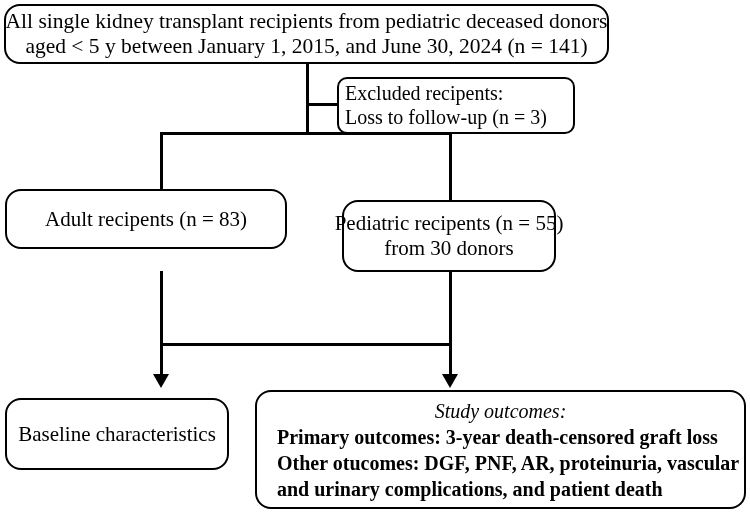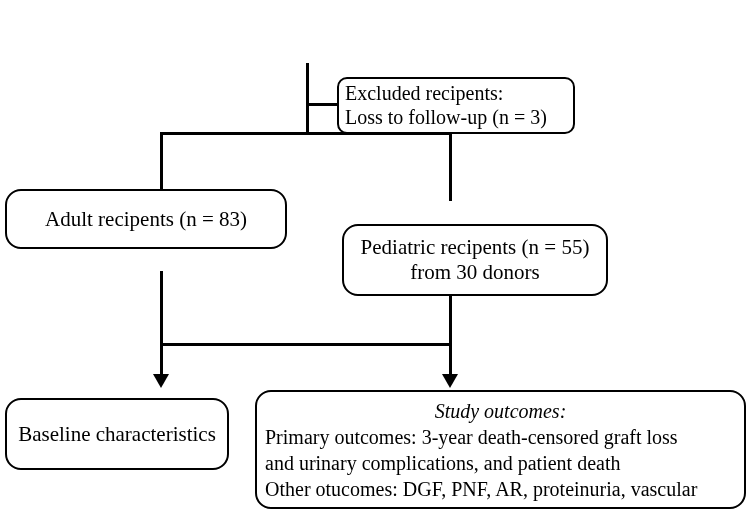--- a/index.html
+++ b/index.html
@@ -36,26 +36,26 @@
   }
   .node.left-align {
     align-items: flex-start;
     padding-left: 6px;
   }
 
   
   #node-cohort      { left: 4px;   top: 4px;   width: 605px; height: 60px;  font-size: 21.5px; }
   #node-excluded    { left: 337px; top: 77px;  width: 238px; height: 57px;  font-size: 20px; }
   #node-adult       { left: 5px;   top: 189px; width: 282px; height: 60px;  font-size: 21px; }
-  #node-pediatric   { left: 342px; top: 200px; width: 266px; height: 72px;  font-size: 21px; margin-top: 24px; }
+  #node-pediatric   { left: 342px; top: 200px; width: 214px; height: 72px;  font-size: 21px; }
   #node-baseline    { left: 5px;   top: 398px; width: 224px; height: 72px;  font-size: 21px; }
   #node-outcomes    { left: 255px; top: 390px; width: 491px; height: 119px; font-size: 20px; }
   #node-outcomes .line { line-height: 1.30; }
   #node-outcomes .line.hdr { align-self: center; font-style: italic; }
-  #node-outcomes .body { align-self: flex-start; padding-left: 8px; }
+  #node-outcomes .body { align-self: flex-start; padding-left: 20px; font-weight: bold; }
 
   
   .conn {
     position: absolute;
     background: #000000;
     z-index: 1;
   }
   .vline { width: 2.5px; }
   .hline { height: 2.5px; }
 
@@ -94,20 +94,24 @@
   <div class="conn hline" id="conn-branch-excl"></div>
   <div class="conn hline" id="conn-split-1"></div>
   <div class="conn vline" id="conn-drop-adult"></div>
   <div class="conn vline" id="conn-drop-peds"></div>
   <div class="conn vline" id="conn-rise-adult"></div>
   <div class="conn vline" id="conn-rise-peds"></div>
   <div class="conn hline" id="conn-split-2"></div>
   <div class="arrowhead" id="arrow-baseline"></div>
   <div class="arrowhead" id="arrow-outcomes"></div>
 
+  <div class="node rounded" id="node-cohort">
+    <span class="line">All single kidney transplant recipients from pediatric deceased donors</span>
+    <span class="line">aged &lt; 5 y between January 1, 2015, and June 30, 2024 (n = 141)</span>
+  </div>
 
   <div class="node sharp left-align" id="node-excluded">
     <span class="line">Excluded recipents:</span>
     <span class="line">Loss to follow-up (n = 3)</span>
   </div>
 
   <div class="node rounded" id="node-adult">
     <span class="line">Adult recipents (n = 83)</span>
   </div>
 
@@ -116,17 +120,17 @@
     <span class="line">from 30 donors</span>
   </div>
 
   <div class="node rounded" id="node-baseline">
     <span class="line">Baseline characteristics</span>
   </div>
 
   <div class="node rounded" id="node-outcomes">
     <span class="line hdr">Study outcomes:</span>
     <span class="line body">Primary outcomes: 3-year death-censored graft loss</span>
+    <span class="line body">Other otucomes: DGF, PNF, AR, proteinuria, vascular</span>
     <span class="line body">and urinary complications, and patient death</span>
-    <span class="line body">Other otucomes: DGF, PNF, AR, proteinuria, vascular</span>
   </div>
 
 </div>
 
 </body></html>

